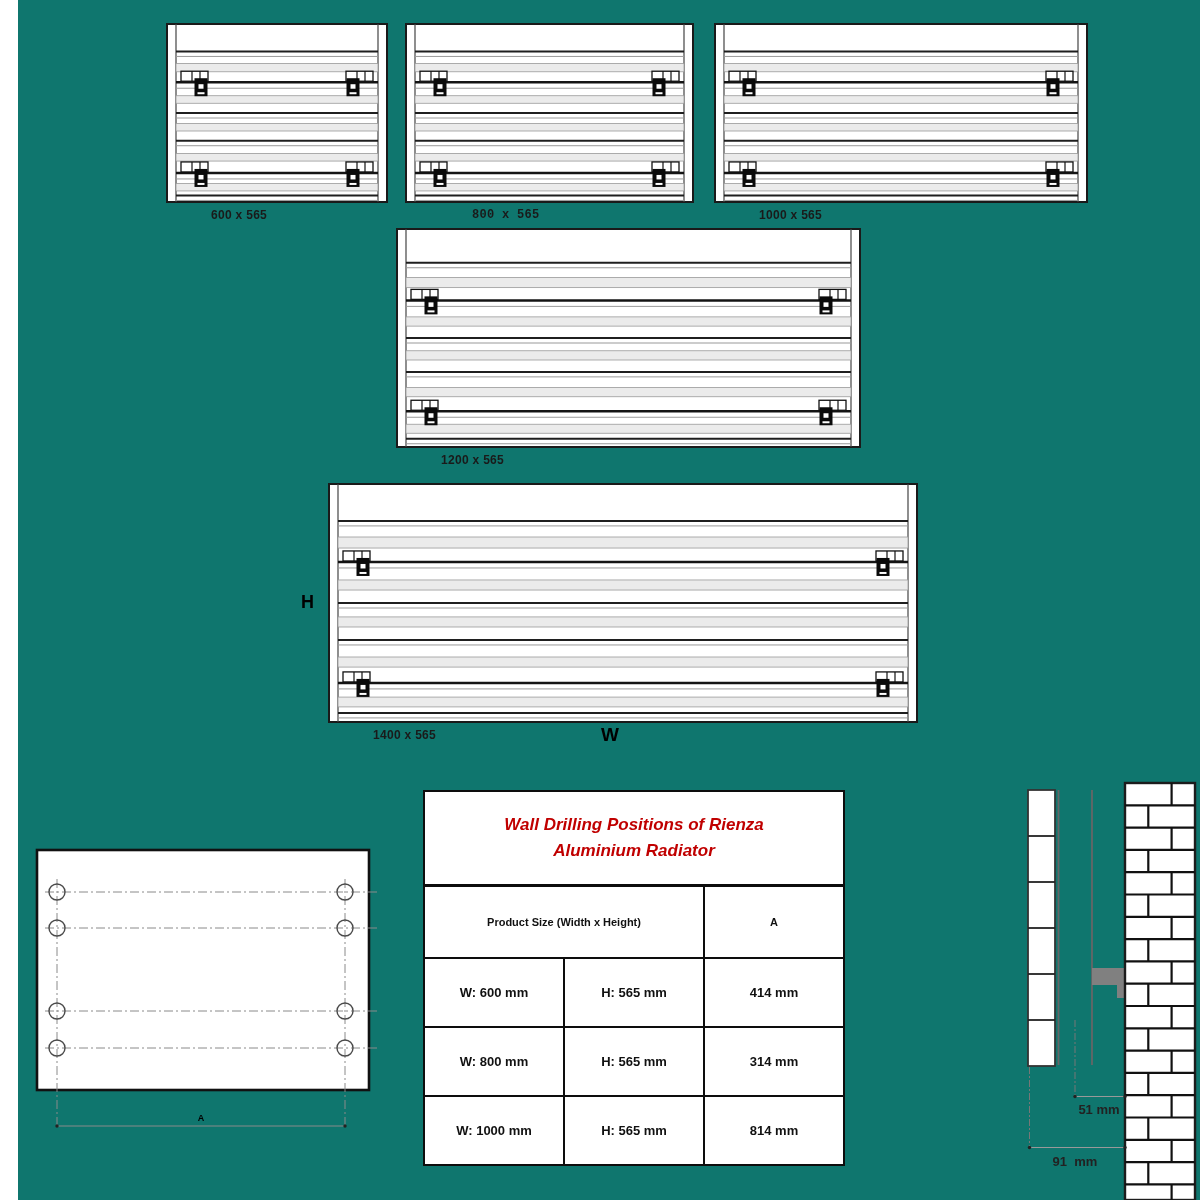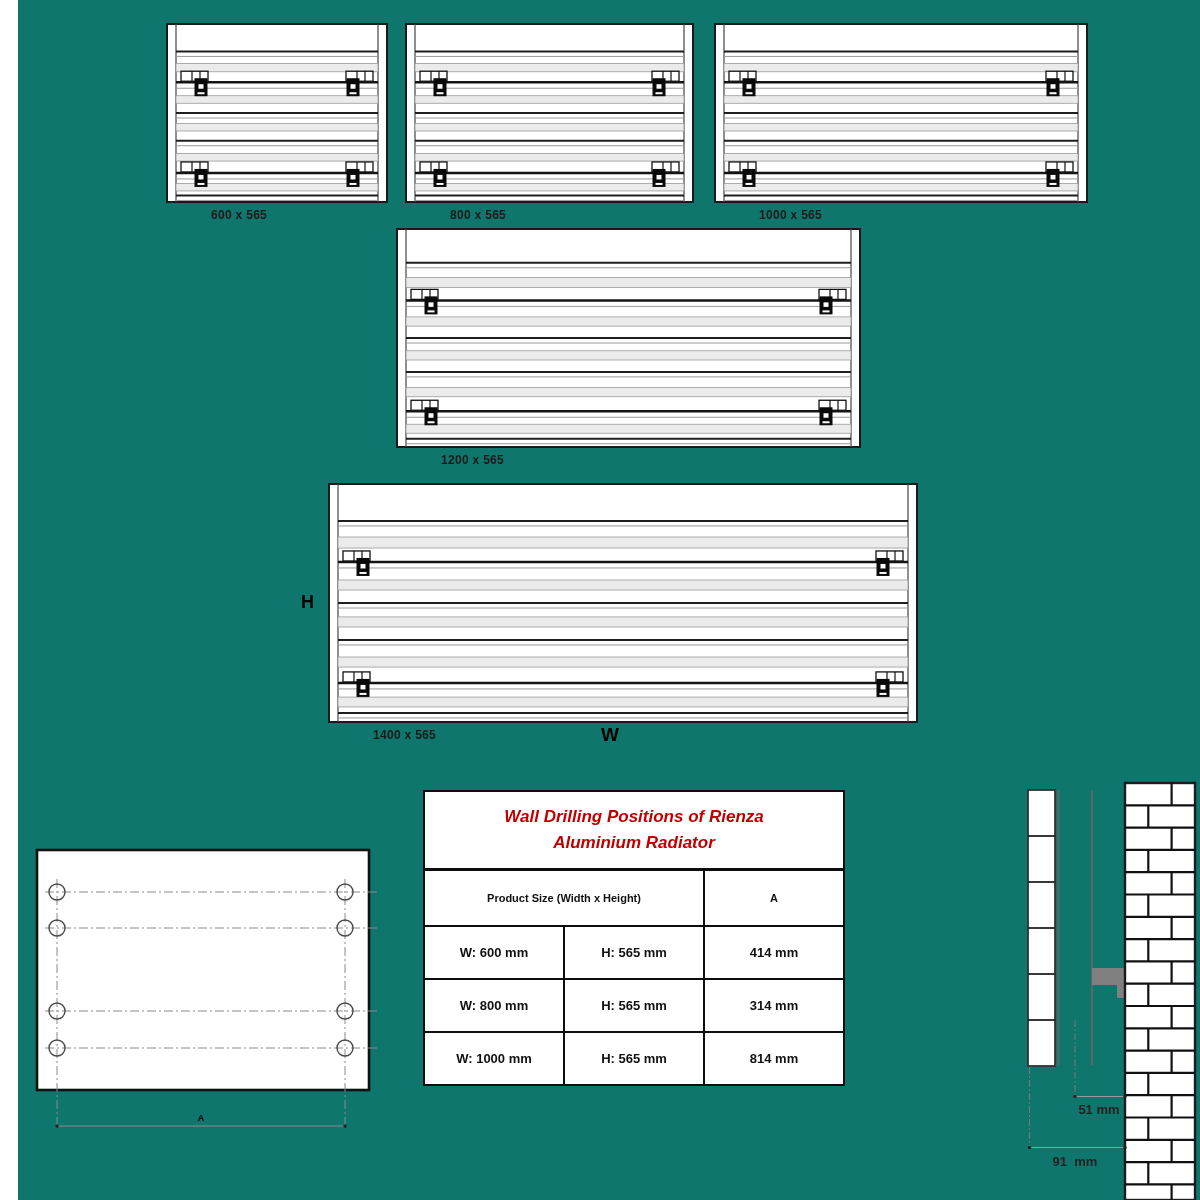--- a/index.html
+++ b/index.html
@@ -14,21 +14,21 @@
   .dim-letter{position:absolute;font-weight:700;color:#000;}
   #h-label{left:283px;top:592px;font-size:18px;}
   #w-label{left:583px;top:724px;font-size:19px;}
   
   #spec-table{
     position:absolute;left:405px;top:790px;width:422px;
     border-collapse:collapse;table-layout:fixed;background:#fff;
   }
   #spec-table td{
     border:2px solid #0d0d0d;text-align:center;vertical-align:middle;
-    font-weight:700;font-size:13px;color:#111;padding:4px;
+    font-weight:700;font-size:13px;color:#111;padding:12px;
   }
   #spec-table .title-cell{height:68px;border-bottom:3px solid #0d0d0d;}
   .table-title{
     color:#c00000;font-size:17px;font-weight:700;font-style:italic;line-height:1.55;
   }
   #spec-table .hdr-cell{height:46px;font-size:11px;}
   #spec-table .data-row td{height:43px;}
   .col-w{width:171px;}.col-h{width:136px;}.col-a{width:115px;}
   svg text{font-family:"Liberation Sans",sans-serif;}
 </style>
@@ -124,21 +124,21 @@
         <rect x="28.5" y="145.94" width="13" height="18" fill="#0a0a0a"></rect>
         <rect x="32.5" y="151.94" width="5" height="4.5" fill="#fff"></rect>
         <rect x="31.5" y="159.94" width="7" height="2" fill="#fff"></rect>
         <rect x="247" y="138.94" width="27" height="10" fill="#fff" stroke="#111" stroke-width="1.3"></rect>
         <line x1="258" y1="138.94" x2="258" y2="148.94" stroke="#111" stroke-width="1.2"></line>
         <line x1="266" y1="138.94" x2="266" y2="148.94" stroke="#111" stroke-width="1.2"></line>
         <rect x="247.5" y="145.94" width="13" height="18" fill="#0a0a0a"></rect>
         <rect x="251.5" y="151.94" width="5" height="4.5" fill="#fff"></rect>
         <rect x="250.5" y="159.94" width="7" height="2" fill="#fff"></rect>
       </svg>
-      <div class="rad-label" style="left: 432px; top: 208px;">800 x 565</div>
+      <div class="rad-label" style="left: 454px; top: 208px; font-family: Liberation Mono, monospace;">800 x 565</div>
       <svg width="374" height="180" viewBox="0 0 374 180" style="position: absolute; left: 696px; top: 23px; overflow: visible;">
         <rect x="1" y="1" width="372" height="178" fill="#fff" stroke="#1a1a1a" stroke-width="2"></rect>
         <line x1="10" y1="1" x2="10" y2="179" stroke="#444" stroke-width="1.2"></line>
         <line x1="364" y1="1" x2="364" y2="179" stroke="#444" stroke-width="1.2"></line>
         <rect x="10" y="40.5" width="354" height="8.280000000000003" fill="#ebebeb" stroke="#9a9a9a" stroke-width="0.8"></rect>
         <rect x="10" y="72.72" width="354" height="7.559999999999997" fill="#ebebeb" stroke="#9a9a9a" stroke-width="0.8"></rect>
         <rect x="10" y="100.44000000000001" width="354" height="7.559999999999986" fill="#ebebeb" stroke="#9a9a9a" stroke-width="0.8"></rect>
         <rect x="10" y="130.5" width="354" height="7.560000000000007" fill="#ebebeb" stroke="#9a9a9a" stroke-width="0.8"></rect>
         <rect x="10" y="160.56" width="354" height="7.380000000000006" fill="#ebebeb" stroke="#9a9a9a" stroke-width="0.8"></rect>
         <line x1="10" y1="28.44" x2="364" y2="28.44" stroke="#1f1f1f" stroke-width="2"></line>

